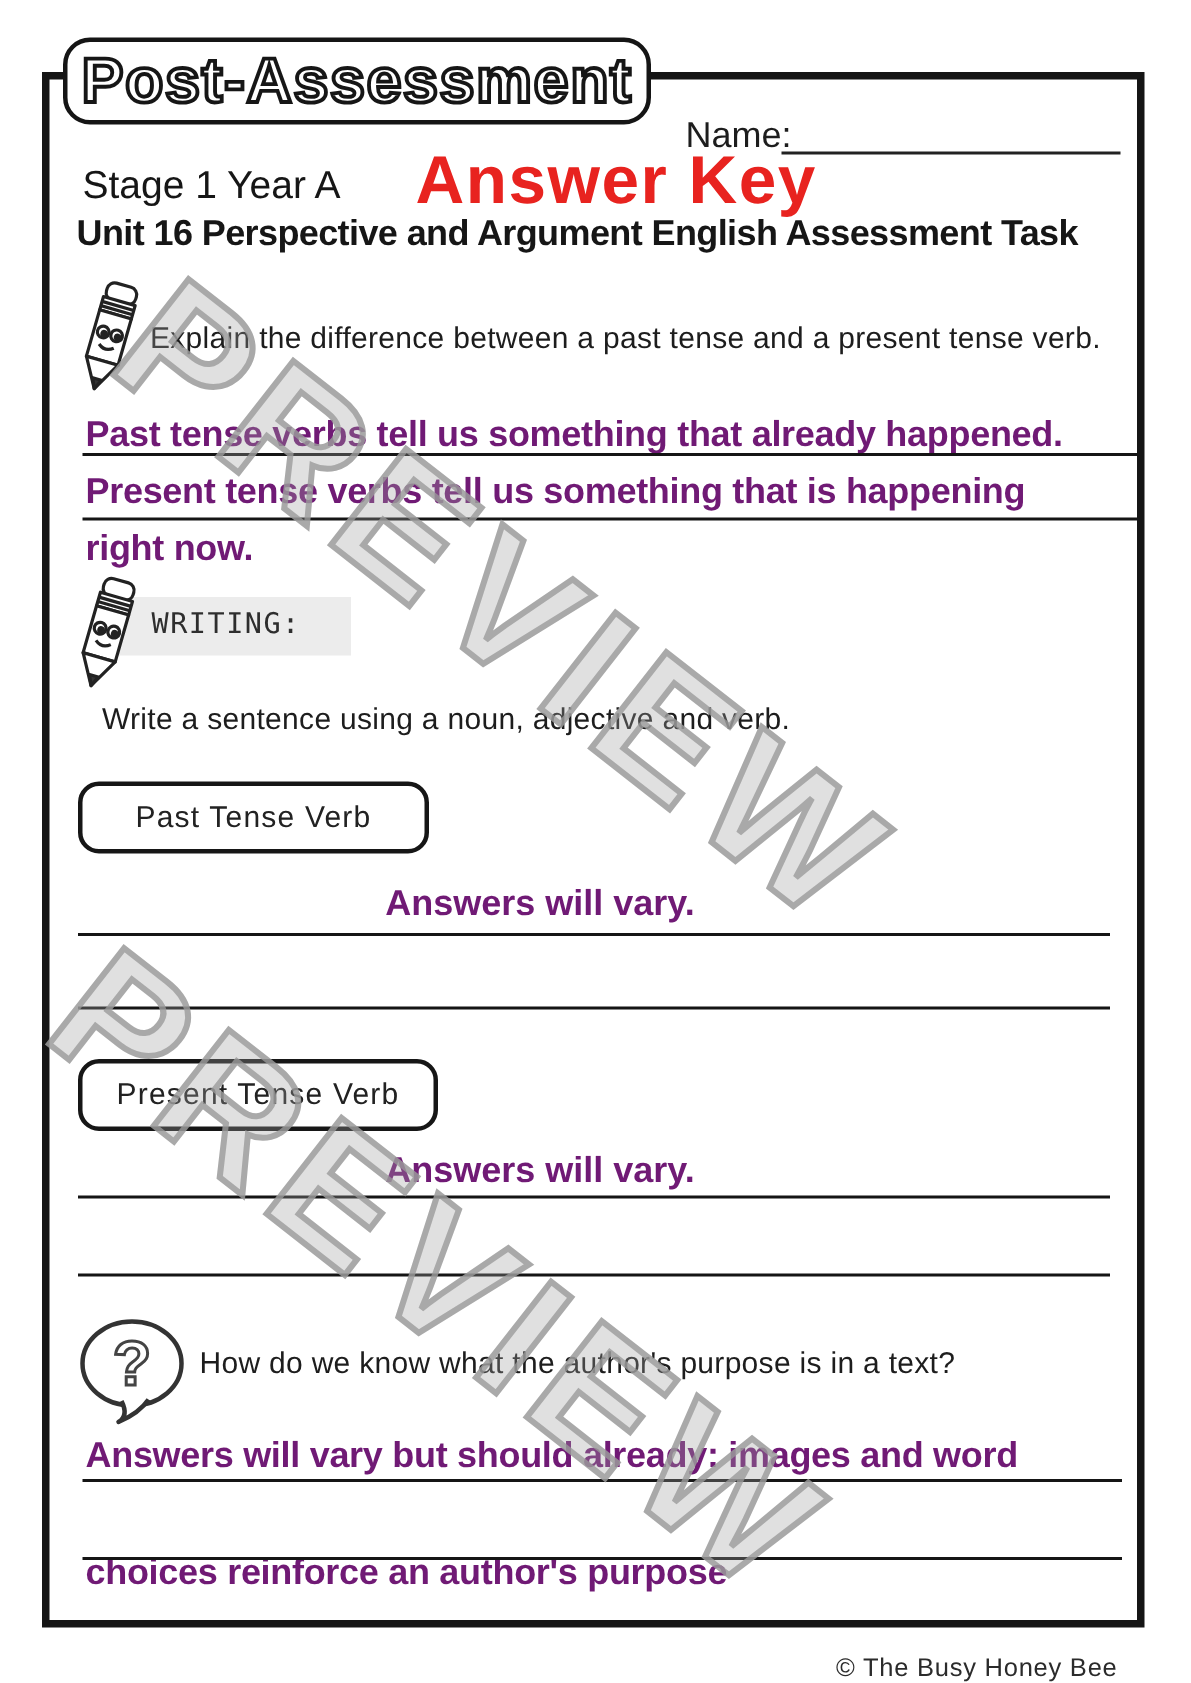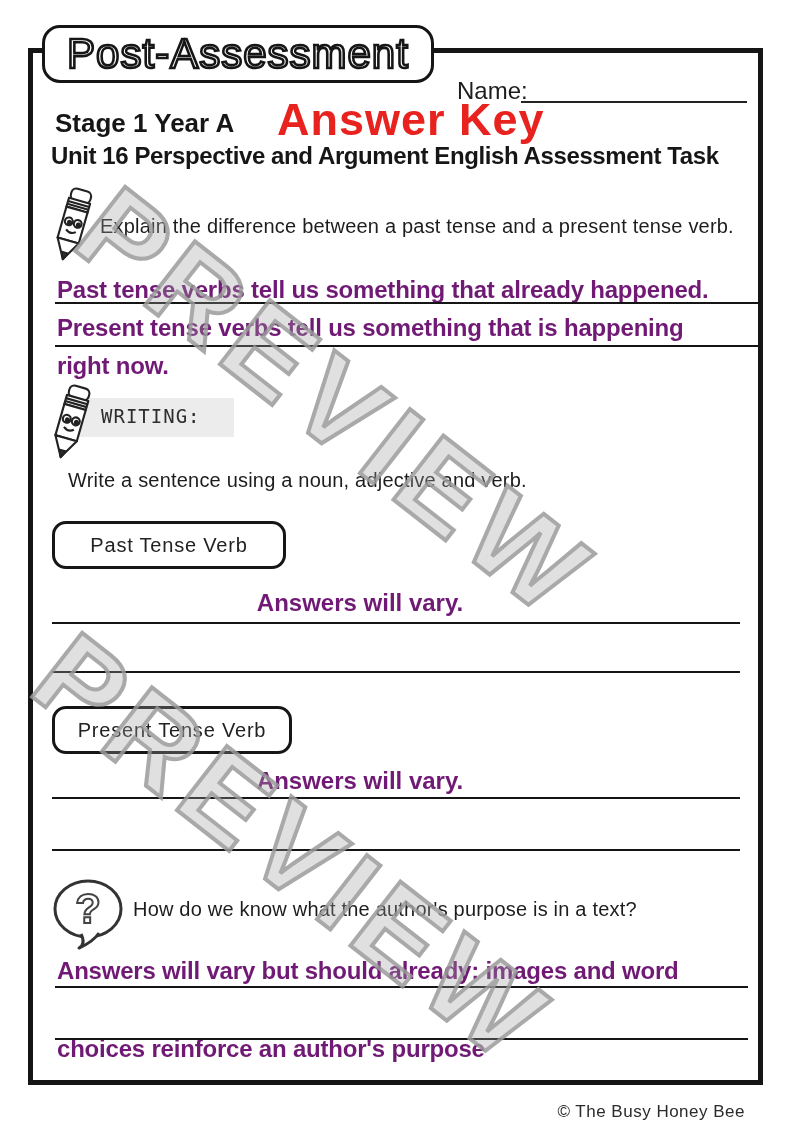--- a/index.html
+++ b/index.html
@@ -13,29 +13,29 @@
   
   .border-frame { left:28px; top:48px; width:735px; height:1037px; border:5px solid #151515; z-index:1; }
 
   
   .title-badge {
     left:42px; top:25px; width:392px; height:58px; background:#fff;
     border:3.5px solid #151515; border-radius:18px; z-index:3;
     display:flex; align-items:center; justify-content:center;
   }
   .title-text {
-    font-weight:normal; font-size:42px; letter-spacing:1px;
+    font-weight:bold; font-size:42px; letter-spacing:1px;
     color:#ffffff; -webkit-text-stroke:2.6px #161616;
     text-shadow:0 0 1px #444;
   }
 
   .name-label { left:457px; top:77px; font-size:24px; z-index:2; }
   .name-line  { left:521px; top:101px; width:226px; border-top:2.3px solid #222; z-index:2; }
 
-  .stage      { left:55px;  top:108px; font-size:26px; font-weight:bold; color:#161616; z-index:2; }
+  .stage      { left:55px;  top:108px; font-size:26px; font-weight:normal; color:#161616; z-index:2; }
   .answer-key { left:277px; top:94px;  font-size:45px; font-weight:bold; color:#e8231f; letter-spacing:1px; z-index:2; }
   .unit       { left:51px;  top:142px; font-size:24px; font-weight:bold; color:#161616; letter-spacing:-0.4px; z-index:2; }
 
   .prompt { font-size:20px; color:#1d1d1d; letter-spacing:0.2px; z-index:2; }
   .q1-prompt { left:100px; top:215px; }
 
   .red  { color:#701a75; font-weight:bold; }
   .ans-line { font-size:24px; letter-spacing:-0.2px; z-index:2; }
   .q1-l1 { left:57px; top:276px; }
   .q1-l2 { left:57px; top:314px; }

